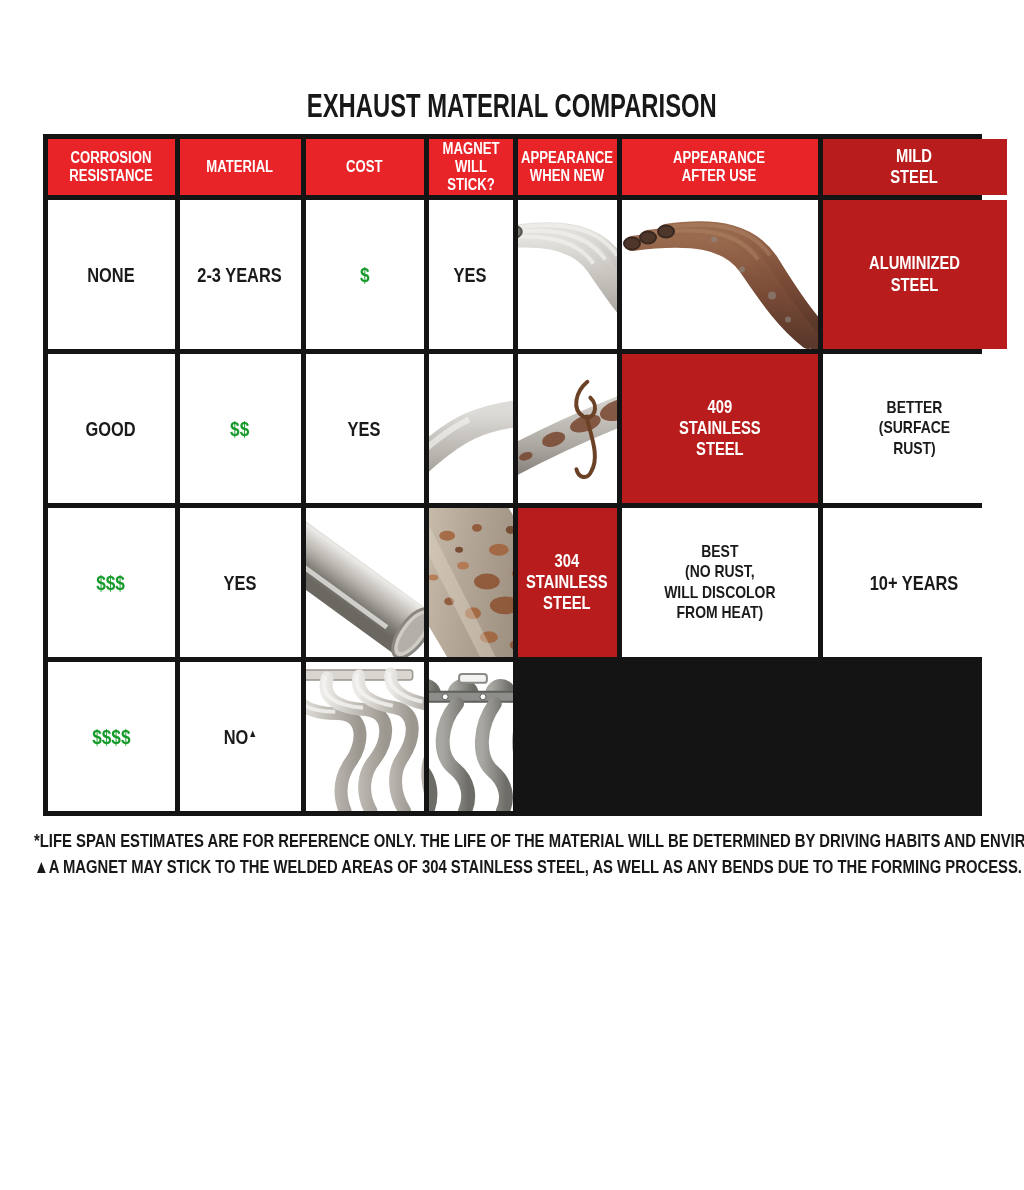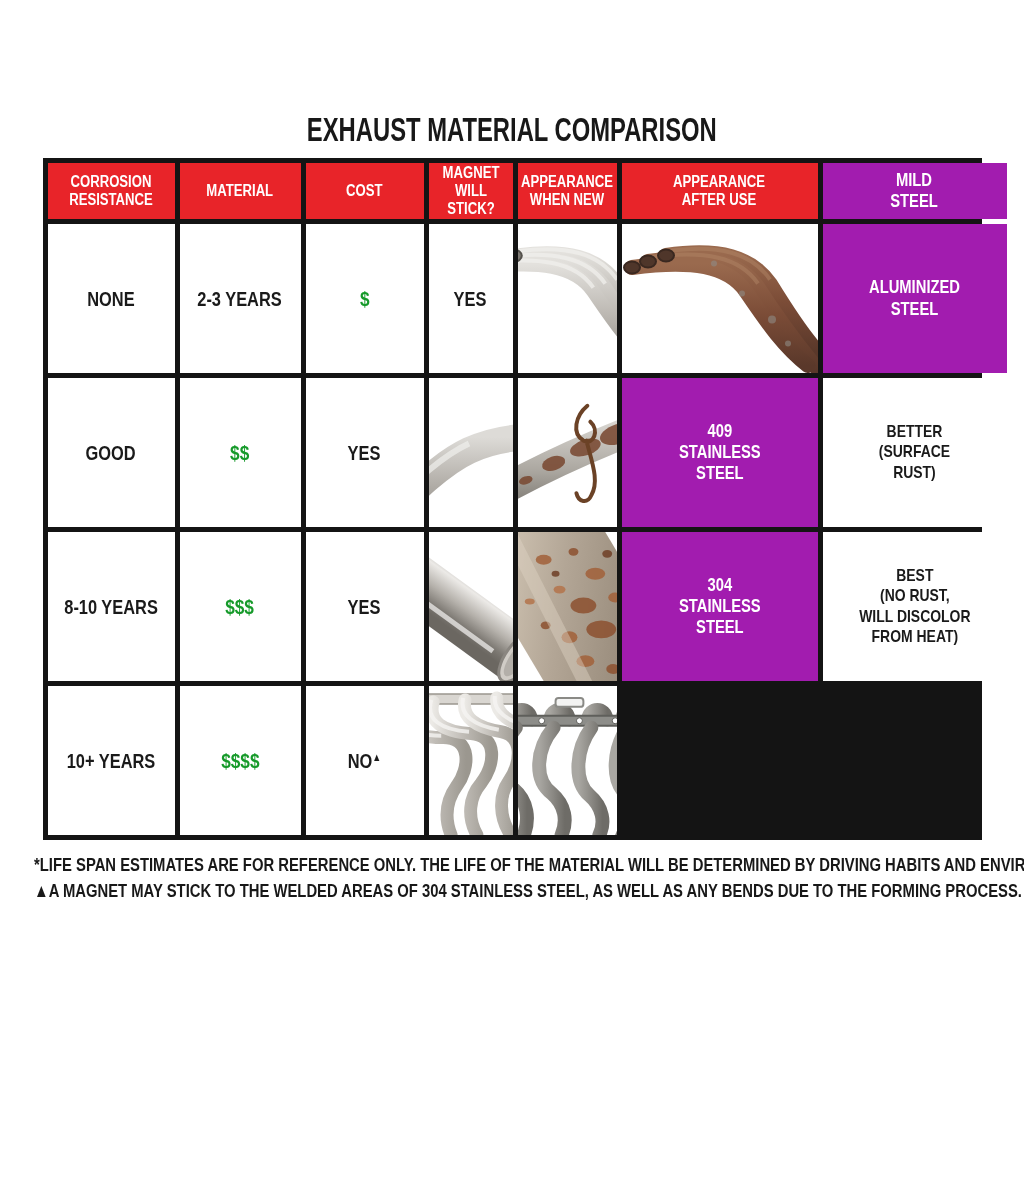--- a/index.html
+++ b/index.html
@@ -1,30 +1,30 @@
 <!DOCTYPE html>
 <html><head>
 <meta charset="utf-8">
 <style>
   html,body{margin:0;padding:0;background:#ffffff;}
   body{width:1024px;height:1190px;font-family:"Liberation Sans",sans-serif;overflow:hidden;}
   .page{width:1024px;height:1190px;background:#ffffff;}
 
-  .title-wrap{padding-top:110px;text-align:center;}
+  .title-wrap{padding-top:86px;text-align:center;}
   .title{display:inline-block;font-size:34px;font-weight:bold;color:#181818;
          transform:scaleX(.70);transform-origin:50% 50%;white-space:nowrap;letter-spacing:0px;}
 
   .tbl{width:929px;margin:9px auto 0 auto;background:#141414;padding:5px;
        display:grid;grid-template-columns:127px 121px 118px 84px 99px 196px 184px;
        grid-template-rows:56px 149px 149px 149px 149px;gap:5px;}
   .cell{display:flex;align-items:center;justify-content:center;text-align:center;overflow:hidden;}
   .cell span{white-space:pre-line;}
   .hdr{background:#e82429;color:#ffffff;}
   .hdr .cz{font-size:16px;font-weight:bold;line-height:1.12;}
-  .mat{background:#a21caf;color:#ffffff;}
+  .mat{background:#b91c1c;color:#ffffff;}
   .mat .cz{font-size:18px;font-weight:bold;line-height:1.18;}
   .txt{background:#ffffff;color:#1a1a1a;}
   .txt .cz{font-weight:bold;}
   .big{font-size:20px;line-height:1.1;}
   .mid{font-size:17px;line-height:1.18;}
   .cost{background:#ffffff;color:#169a2a;}
   .cost .cz{font-size:21px;font-weight:bold;}
   .cz{transform:scaleX(.82);transform-origin:50% 50%;display:inline-block;}
   sup{font-size:11px;vertical-align:7px;}
   .photo{background:#ffffff;padding:0;}
@@ -194,23 +194,20 @@
 
     <div class="cell mat">
         <span class="cz">409
 STAINLESS
 STEEL</span>
       </div>
     <div class="cell txt">
         <span class="cz mid">BETTER
 (SURFACE
 RUST)</span>
-      </div>
-    <div class="cell txt">
-        <span class="cz big">8-10 YEARS</span>
       </div>
     <div class="cell cost">
         <span class="cz">$$$</span>
       </div>
     <div class="cell txt">
         <span class="cz big"><span>YES</span><sup></sup></span>
       </div>
     <div class="cell photo">
       <svg viewBox="0 0 196 150" preserveAspectRatio="xMidYMid slice" aria-hidden="true">
         <defs>

